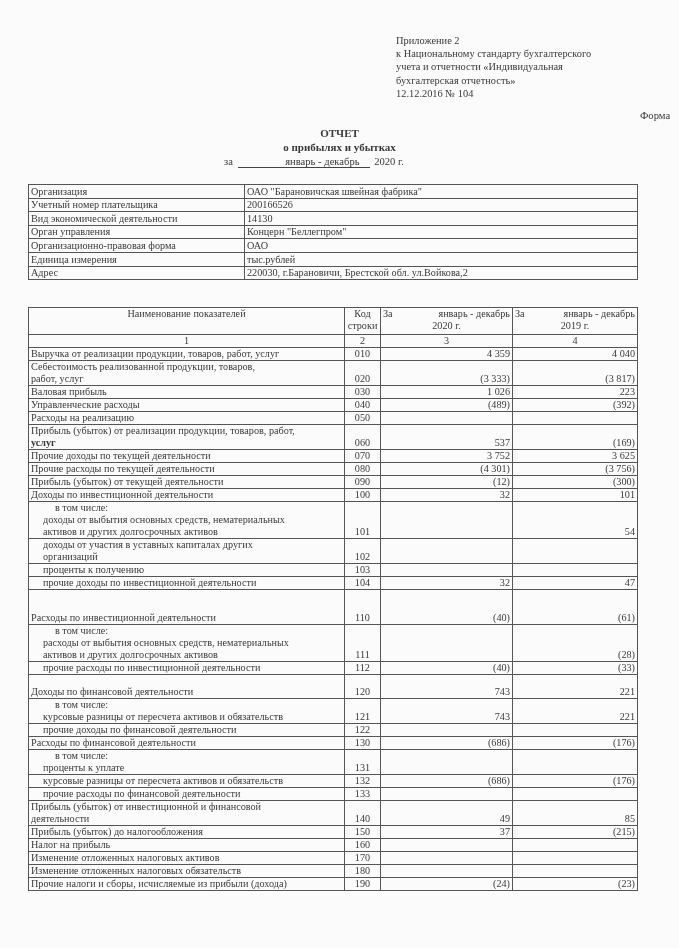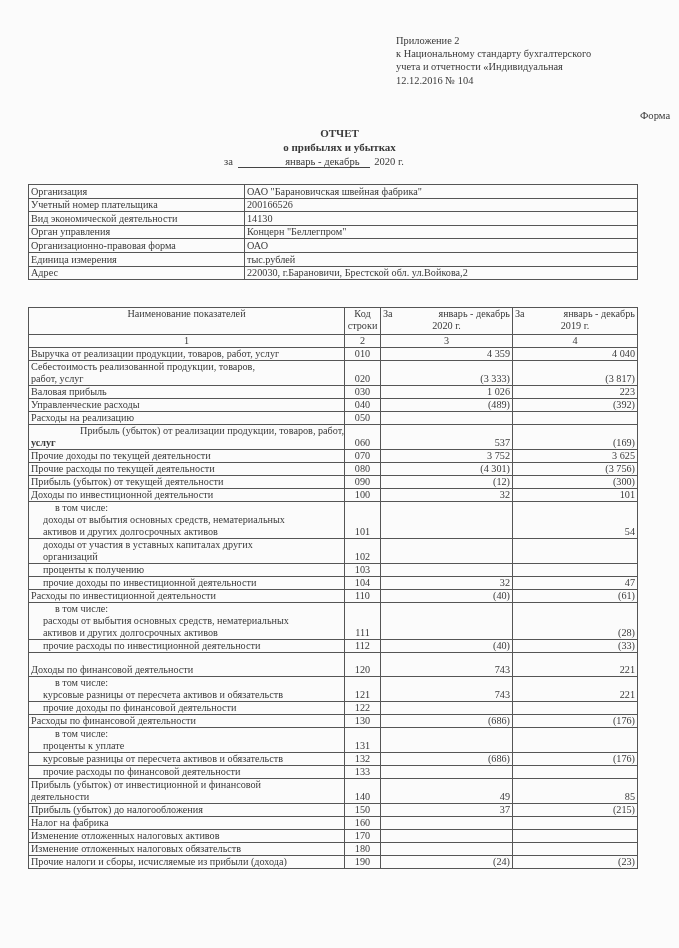--- a/index.html
+++ b/index.html
@@ -25,20 +25,21 @@
   .indent2 { padding-left:14px; }
   .hdr-span { display:flex; justify-content:space-between; }
 </style>
 </head>
 <body>
 
 <div class="appendix">
   <div>Приложение 2</div>
   <div>к Национальному стандарту бухгалтерского</div>
   <div>учета и отчетности «Индивидуальная</div>
+  <div>бухгалтерская отчетность»</div>
   <div>12.12.2016 № 104</div>
 </div>
 <div class="forma">Форма</div>
 
 <div class="title">ОТЧЕТ</div>
 <div class="subtitle">о прибылях и убытках</div>
 <div class="period">
   <span>за</span>
   <span class="uline">январь  -  декабрь</span>
   <span>2020 г.</span>
@@ -154,21 +155,21 @@
       <tr>
         <td style="padding:0">
           <div class="" style="padding-left: 2px;">Расходы на реализацию</div>
         </td>
         <td class="c">050</td>
         <td class="r"></td>
         <td class="r"></td>
       </tr>
       <tr>
         <td style="padding:0">
-          <div class="" style="padding-left: 2px; text-align: right;">Прибыль (убыток) от реализации продукции, товаров, работ,</div>
+          <div class="" style="padding-left: 2px;">Прибыль (убыток) от реализации продукции, товаров, работ,</div>
           <div class="" style="padding-left: 2px; font-weight: bold;">услуг</div>
         </td>
         <td class="c">060</td>
         <td class="r">537</td>
         <td class="r">(169)</td>
       </tr>
       <tr>
         <td style="padding:0">
           <div class="" style="padding-left: 2px;">Прочие доходы по текущей деятельности</div>
         </td>
@@ -230,21 +231,21 @@
       <tr>
         <td style="padding:0">
           <div class="indent2">прочие доходы по инвестиционной деятельности</div>
         </td>
         <td class="c">104</td>
         <td class="r">32</td>
         <td class="r">47</td>
       </tr>
       <tr>
         <td style="padding:0">
-          <div class="" style="padding-left: 2px;">Расходы по инвестиционной деятельности</div>
+          <div class="" style="padding-left: 2px; margin-top: 22px;">Расходы по инвестиционной деятельности</div>
         </td>
         <td class="c">110</td>
         <td class="r">(40)</td>
         <td class="r">(61)</td>
       </tr>
       <tr>
         <td style="padding:0">
           <div class="indent1">в том числе:</div>
           <div class="indent2">расходы от выбытия основных средств, нематериальных</div>
           <div class="indent2">активов и других долгосрочных активов</div>
@@ -331,21 +332,21 @@
       <tr>
         <td style="padding:0">
           <div class="" style="padding-left: 2px;">Прибыль (убыток) до налогообложения</div>
         </td>
         <td class="c">150</td>
         <td class="r">37</td>
         <td class="r">(215)</td>
       </tr>
       <tr>
         <td style="padding:0">
-          <div class="" style="padding-left: 2px;">Налог на фабрика</div>
+          <div class="" style="padding-left: 2px;">Налог на прибыль</div>
         </td>
         <td class="c">160</td>
         <td class="r"></td>
         <td class="r"></td>
       </tr>
       <tr>
         <td style="padding:0">
           <div class="" style="padding-left: 2px;">Изменение отложенных налоговых активов</div>
         </td>
         <td class="c">170</td>

